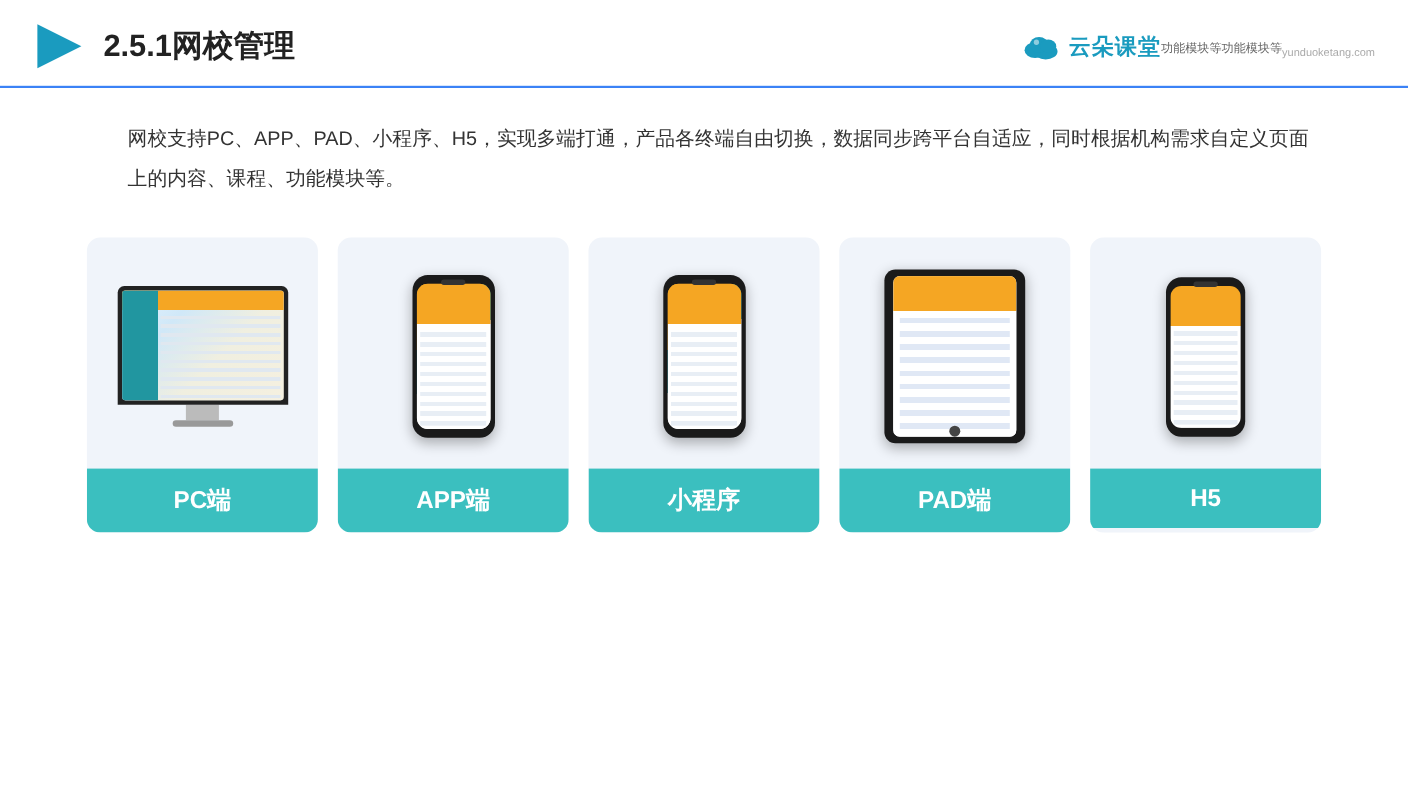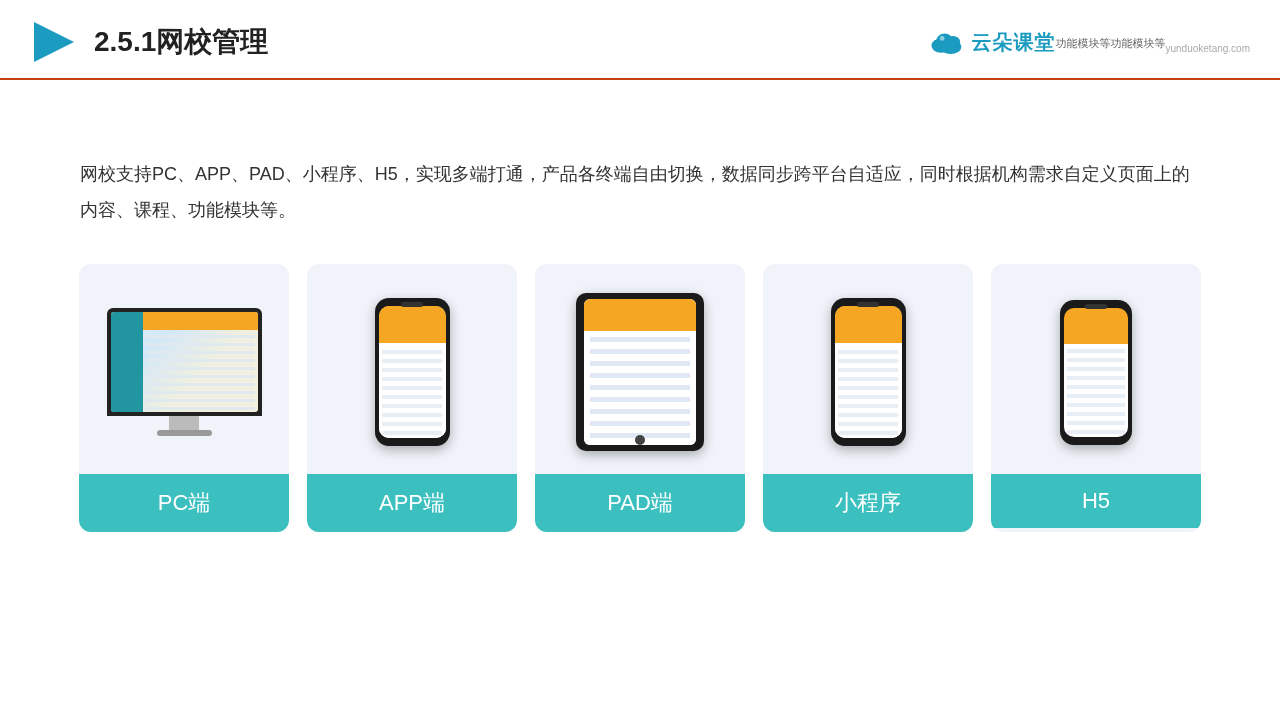--- a/index.html
+++ b/index.html
@@ -11,21 +11,21 @@
       overflow: hidden;
       position: relative;
     }
 
     
     .header {
       display: flex;
       align-items: center;
       justify-content: space-between;
       padding: 18px 30px 12px 30px;
-      border-bottom: 2px solid #c2410c;
+      border-bottom: 2px solid #3b82f6;
     }
     .header-left {
       display: flex;
       align-items: center;
       gap: 16px;
     }
     .play-icon {
       width: 48px;
       height: 48px;
     }
@@ -52,25 +52,24 @@
     }
     .logo-tagline {
       font-size: 11px;
       color: #666;
       margin-top: 2px;
       text-align: center;
     }
 
     
     .description {
-      padding: 28px 80px 0 80px;
+      padding: 28px 80px 0 116px;
       font-size: 18px;
       color: #333;
       line-height: 2;
-      margin-top: 48px;
     }
 
     
     .cards-container {
       display: flex;
       gap: 18px;
       padding: 36px 60px 0 60px;
       justify-content: center;
     }
 
@@ -90,21 +89,21 @@
       justify-content: center;
       padding: 16px 10px 10px 10px;
     }
 
     .card-label {
       background: #3bbfbf;
       color: #fff;
       text-align: center;
       font-size: 22px;
       padding: 14px 0;
-      font-weight: 400;
+      font-weight: 700;
     }
 
     
     
     .device-pc {
       display: flex;
       flex-direction: column;
       align-items: center;
     }
     .pc-screen-outer {
@@ -374,44 +373,44 @@
             <div class="phone-screen-content"></div>
           </div>
         </div>
       </div>
     </div>
     <div class="card-label">APP端</div>
   </div>
 
   <div class="card">
     <div class="card-image-area">
+      <div class="device-phone">
+        <div class="phone-outer">
+          <div class="phone-notch"></div>
+          <div class="phone-screen">
+            <div class="phone-screen-content"></div>
+          </div>
+        </div>
+      </div>
+    </div>
+    <div class="card-label">小程序</div>
+  </div>
+
+  <div class="card">
+    <div class="card-image-area">
       <div class="device-tablet">
         <div class="tablet-outer">
           <div class="tablet-screen">
             <div class="tablet-screen-content"></div>
           </div>
           <div class="tablet-home"></div>
         </div>
       </div>
     </div>
     <div class="card-label">PAD端</div>
-  </div>
-
-  <div class="card">
-    <div class="card-image-area">
-      <div class="device-phone">
-        <div class="phone-outer">
-          <div class="phone-notch"></div>
-          <div class="phone-screen">
-            <div class="phone-screen-content"></div>
-          </div>
-        </div>
-      </div>
-    </div>
-    <div class="card-label">小程序</div>
   </div>
 
   <div class="card">
     <div class="card-image-area">
       <div class="device-phone-h5">
         <div class="phone-outer-h5">
           <div class="phone-notch"></div>
           <div class="phone-screen-h5">
             <div class="phone-screen-h5-content"></div>
           </div>

